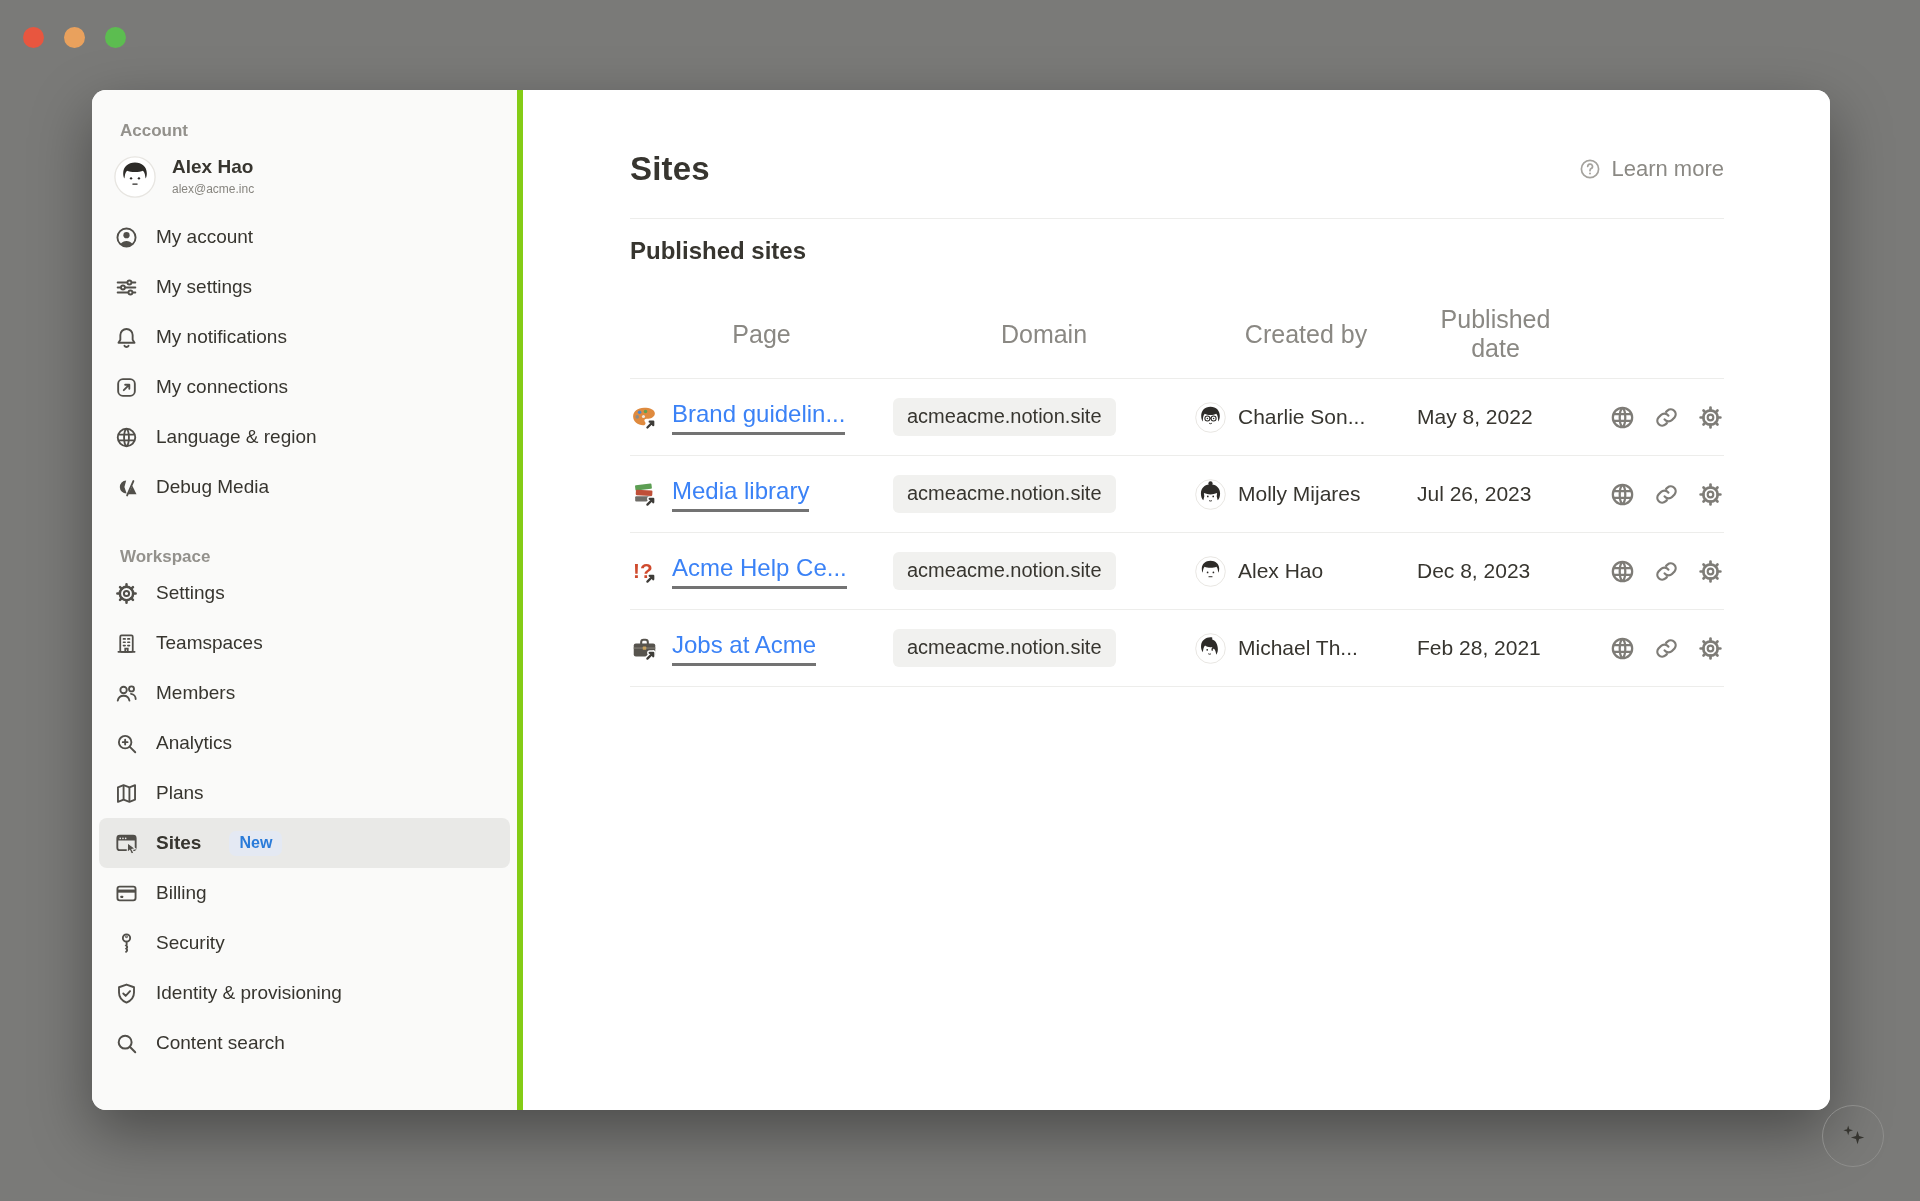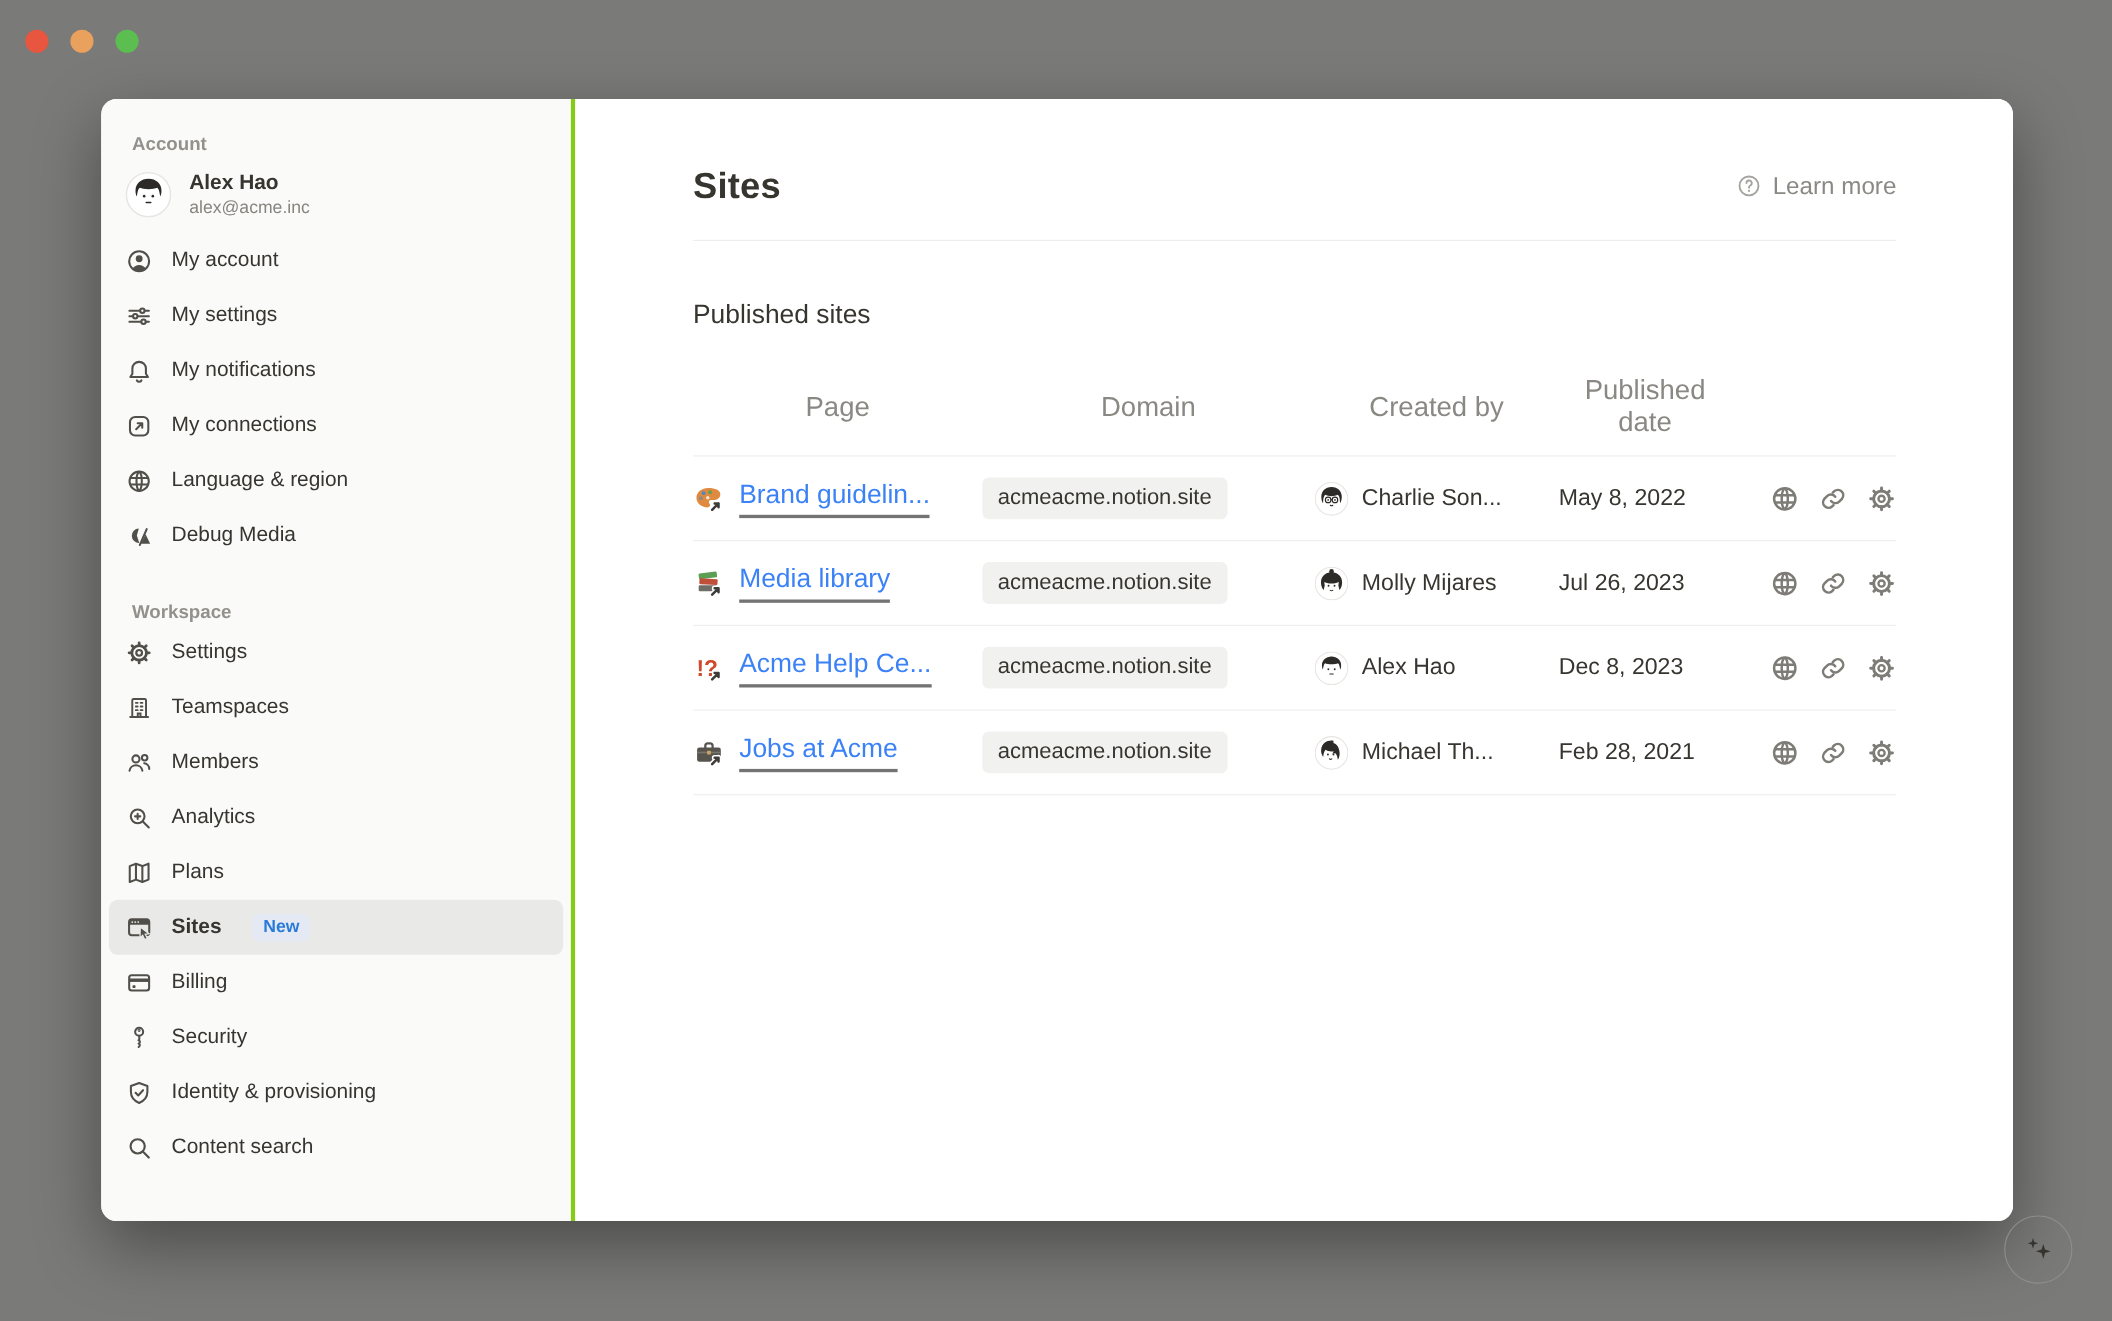--- a/index.html
+++ b/index.html
@@ -19,28 +19,28 @@
 
   
   .window {
     position:absolute; left:92px; top:90px; width:1738px; height:1020px;
     background:#ffffff; border-radius:14px; overflow:hidden; display:flex;
     box-shadow:0 22px 60px rgba(0,0,0,.38);
   }
 
   
   .sidebar {
-    width:431px; flex-shrink:0; background:#fafaf9; border-right:4px solid #84cc16;
+    width:431px; flex-shrink:0; background:#fafaf9; border-right:6px solid #84cc16;
     padding:30px 7px 0 7px;
   }
   .section-label { font-size:17px; font-weight:700; color:#93918c; padding-left:21px; line-height:22px; }
   .profile { display:flex; align-items:center; gap:16px; padding:12px 0 12px 15px; border-radius:8px; }
   .avatar-lg { width:42px; height:42px; flex-shrink:0; }
   .profile-name { font-size:19px; font-weight:700; color:#37352f; line-height:25px; }
-  .profile-email { font-size:16px; color:#87857f; line-height:21px; }
+  .profile-email { font-size:12px; color:#87857f; line-height:21px; }
   .nav-item {
     height:50px; display:flex; align-items:center; gap:17px;
     padding-left:15px; border-radius:8px; cursor:default;
   }
   .nav-item .nav-icon { width:25px; height:25px; color:#514f4a; display:flex; align-items:center; justify-content:center; flex-shrink:0; }
   .nav-item .nav-icon svg { width:25px; height:25px; }
   .nav-label { font-size:19px; font-weight:400; color:#37352f; white-space:nowrap; }
   .nav-item.selected { background:#e9e9e7; }
   .nav-item.selected .nav-label { font-weight:700; }
   .badge {
@@ -49,21 +49,21 @@
   }
   .workspace-gap { margin-top:34px; }
 
   
   .main { flex:1; padding:60px 106px 0 107px; background:#ffffff; }
   .main-header { display:flex; justify-content:space-between; align-items:center; }
   h1.page-title { font-size:33px; font-weight:700; color:#37352f; letter-spacing:.2px; }
   .learn-more { display:flex; align-items:center; gap:9px; color:#8b8984; font-size:22px; cursor:default; }
   .learn-more svg { width:24px; height:24px; color:#a5a39e; }
   .hdivider { height:1px; background:#ededeb; margin-top:30px; }
-  h2.section-heading { font-size:24px; font-weight:400; color:#37352f; margin-top:52px; line-height:32px; }
+  h2.section-heading { font-size:24px; font-weight:700; color:#37352f; margin-top:16px; line-height:32px; }
   .section-desc { font-size:19px; color:#8a8883; margin-top:7px; line-height:26px; }
   .ws-link { color:#6f6d68; text-decoration:underline; text-underline-offset:3px; cursor:pointer; }
 
   .table { margin-top:38px; }
   .thead, .trow { display:grid; grid-template-columns:263px 302px 222px 1fr 150px; align-items:center; }
   .thead { font-size:25px; color:#8a8883; padding-bottom:15px; border-bottom:1px solid #ededeb;text-align:center; }
   .trow { height:77px; border-bottom:1px solid #ededeb; }
   .page-cell { display:flex; align-items:center; gap:13px; min-width:0; }
   .page-icon { width:29px; height:29px; flex-shrink:0; }
   .page-icon svg { width:29px; height:29px; overflow:visible; }

